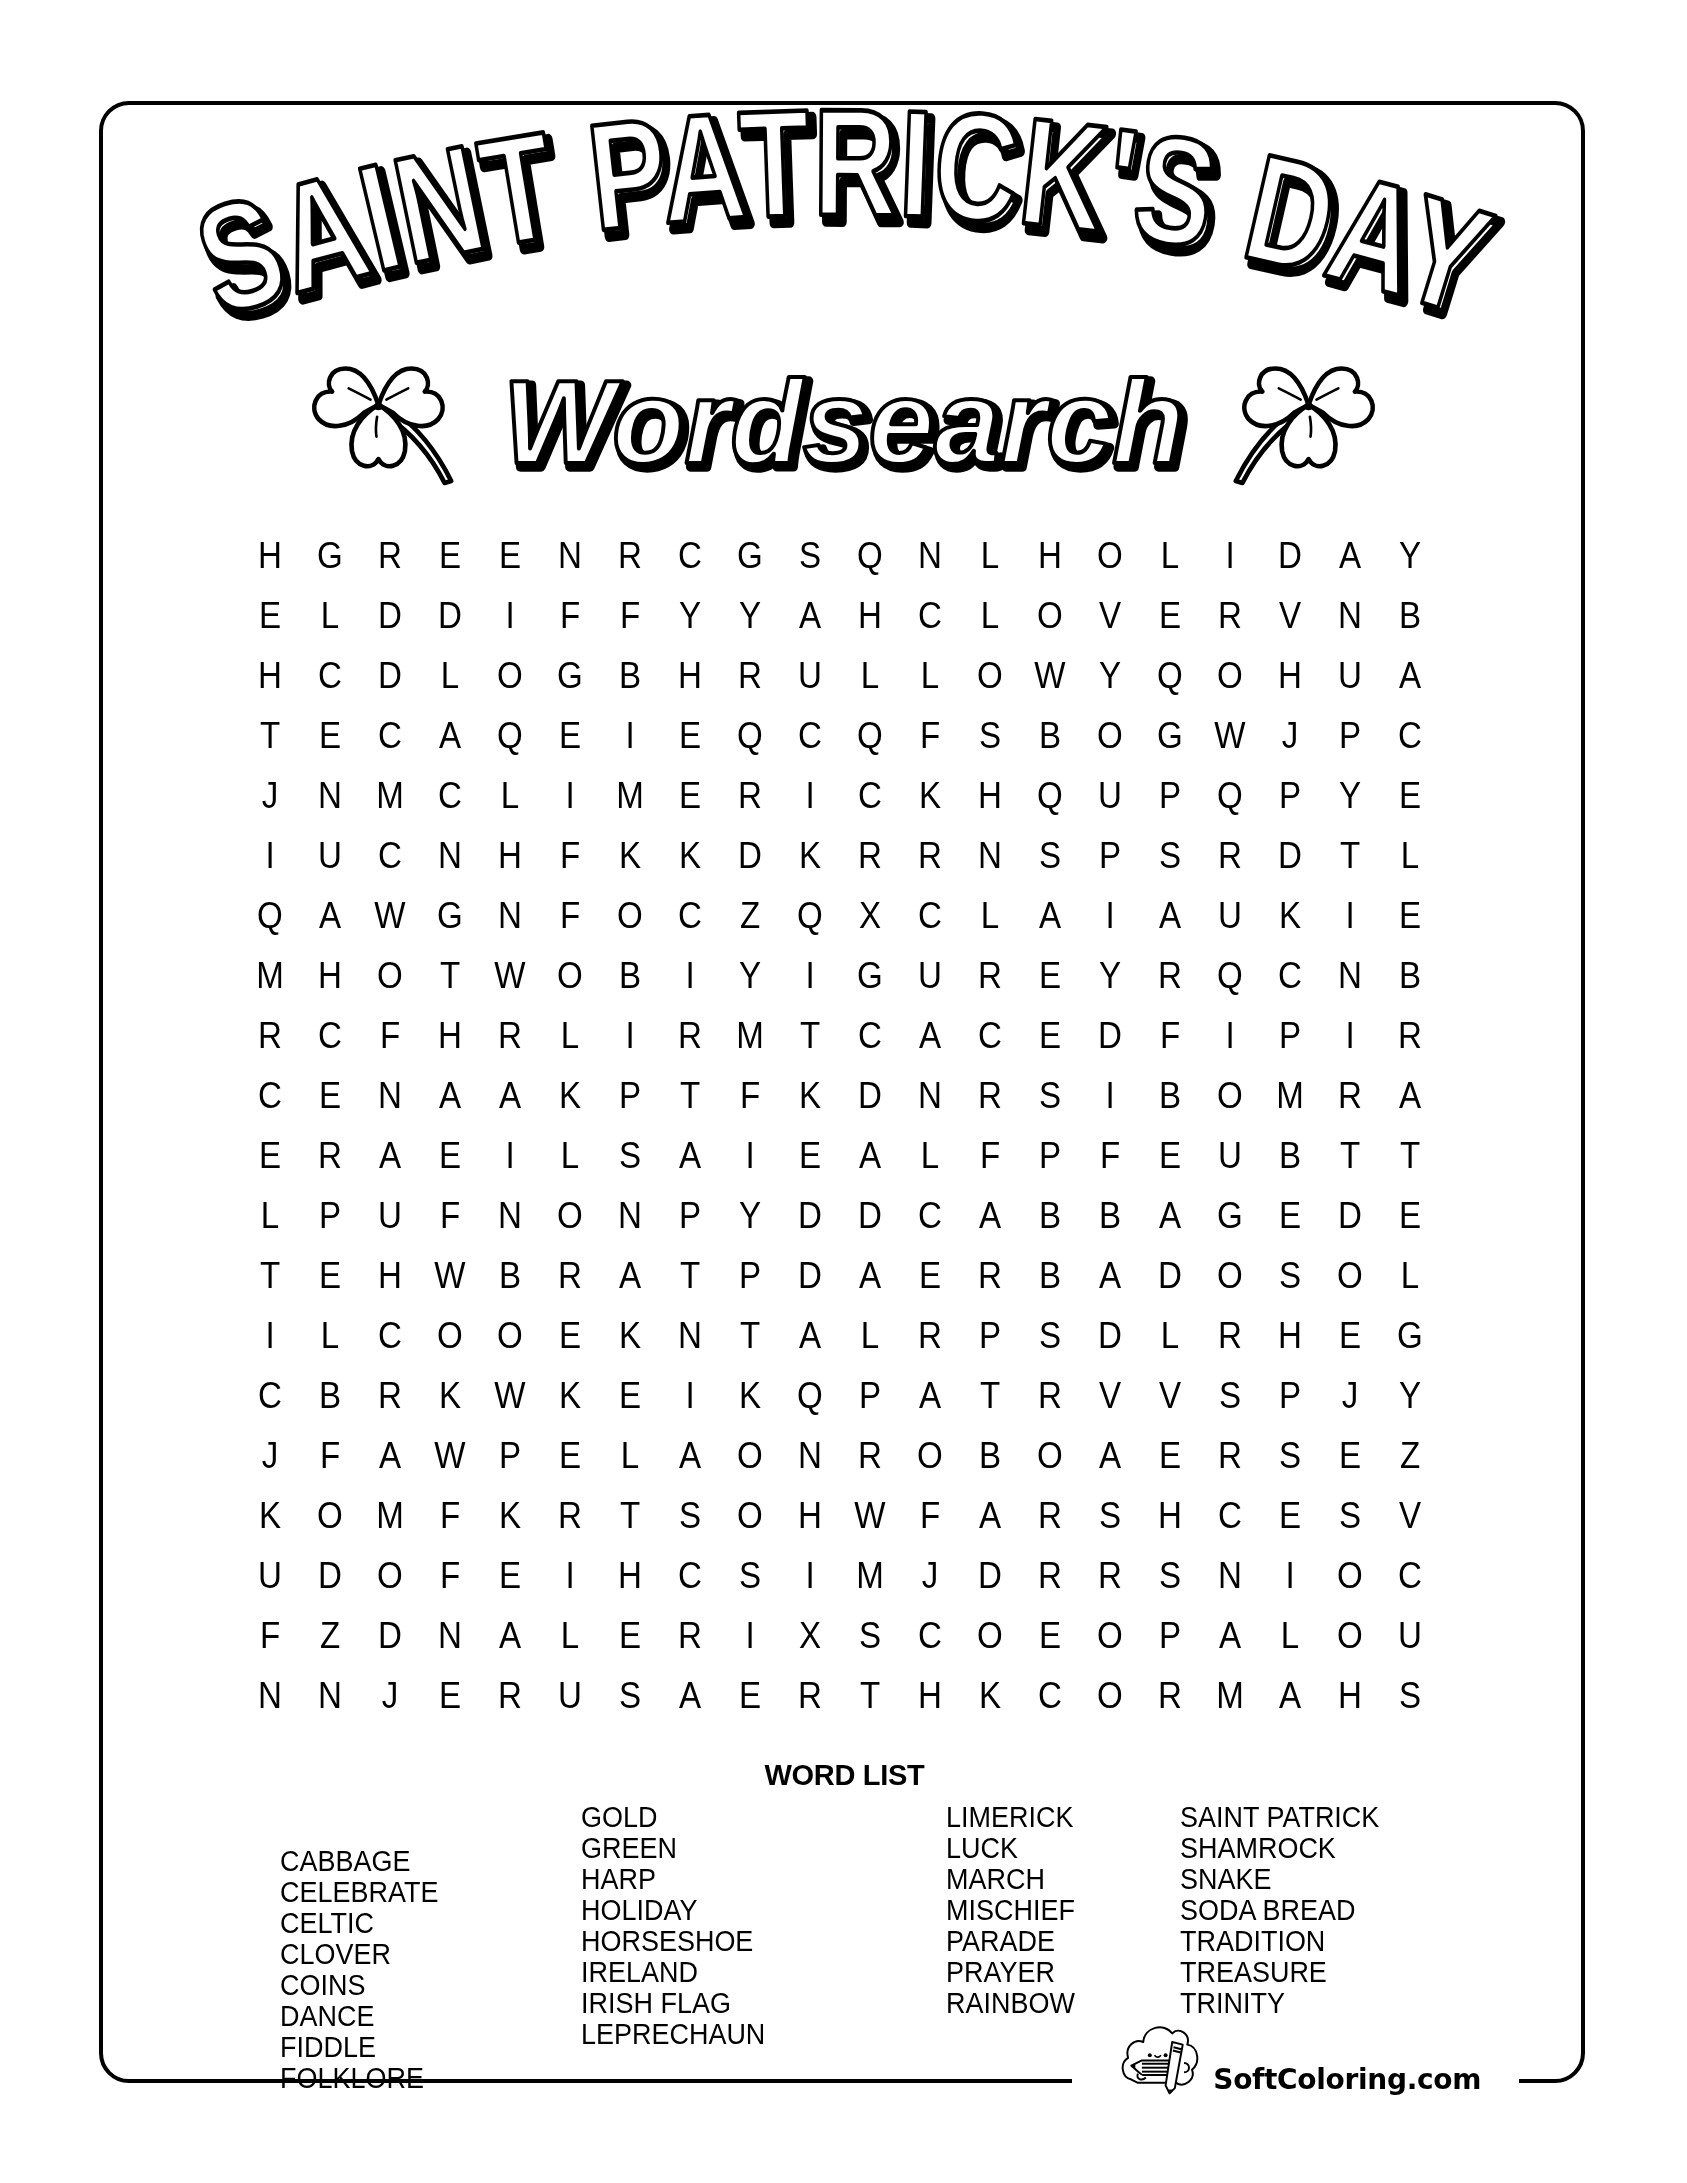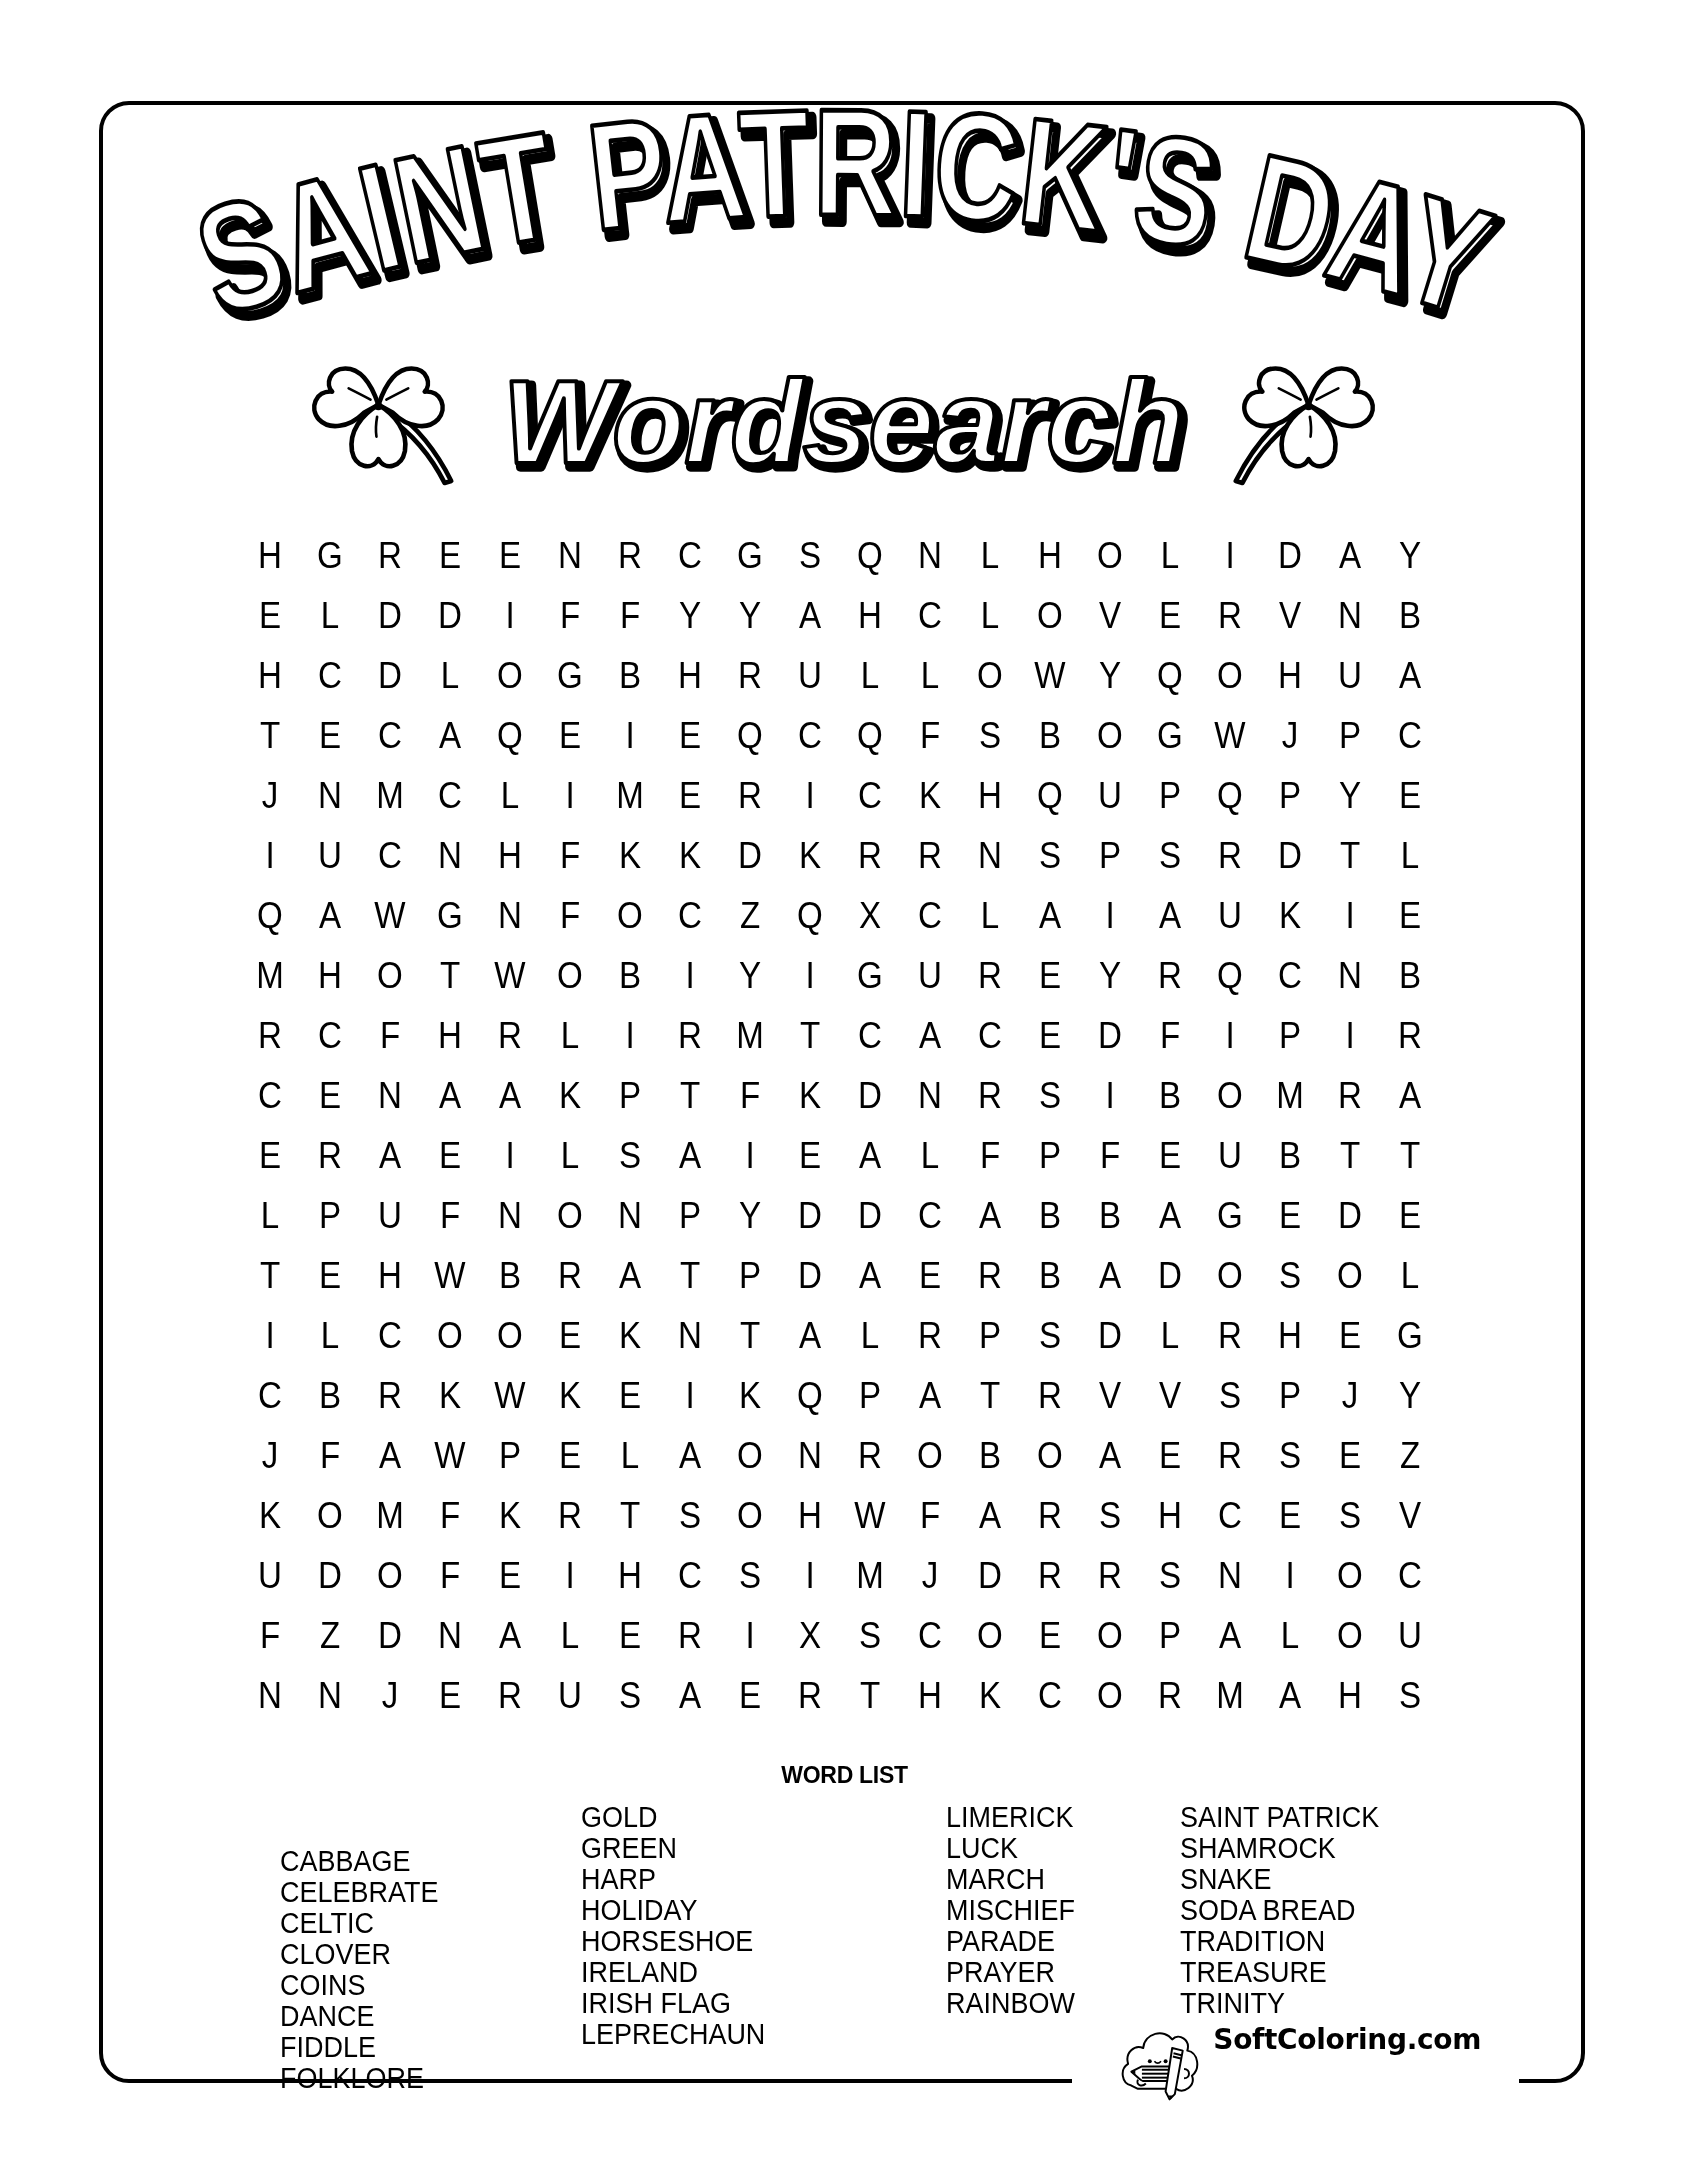--- a/index.html
+++ b/index.html
@@ -62,21 +62,21 @@
       transform: scaleX(0.92);
       cursor: pointer;
     }
     .wordlist-title {
       position: absolute;
       left: 712px;
       top: 1755px;
       width: 265px;
       text-align: center;
       font-weight: bold;
-      font-size: 23px;
+      font-size: 29px;
       line-height: 40px;
       font-family: "Liberation Sans", sans-serif;
       letter-spacing: -0.3px;
     }
     .wordlist-col {
       position: absolute;
       top: 1802px;
     }
     .word {
       font-size: 29px;
@@ -86,21 +86,21 @@
       font-family: "Liberation Sans", sans-serif;
       transform-origin: left center;
       transform: scaleX(0.93);
     }
     .logo {
       position: absolute;
       left: 1118px;
       top: 2023px;
       height: 73px;
       display: flex;
-      align-items: flex-start;
+      align-items: flex-end;
     }
     .logo-text {
       font-family: "DejaVu Sans", sans-serif;
       font-weight: bold;
       font-size: 28px;
       margin-left: 9.3px;
       letter-spacing: -0.3px;
     }
   </style>
 </head>

